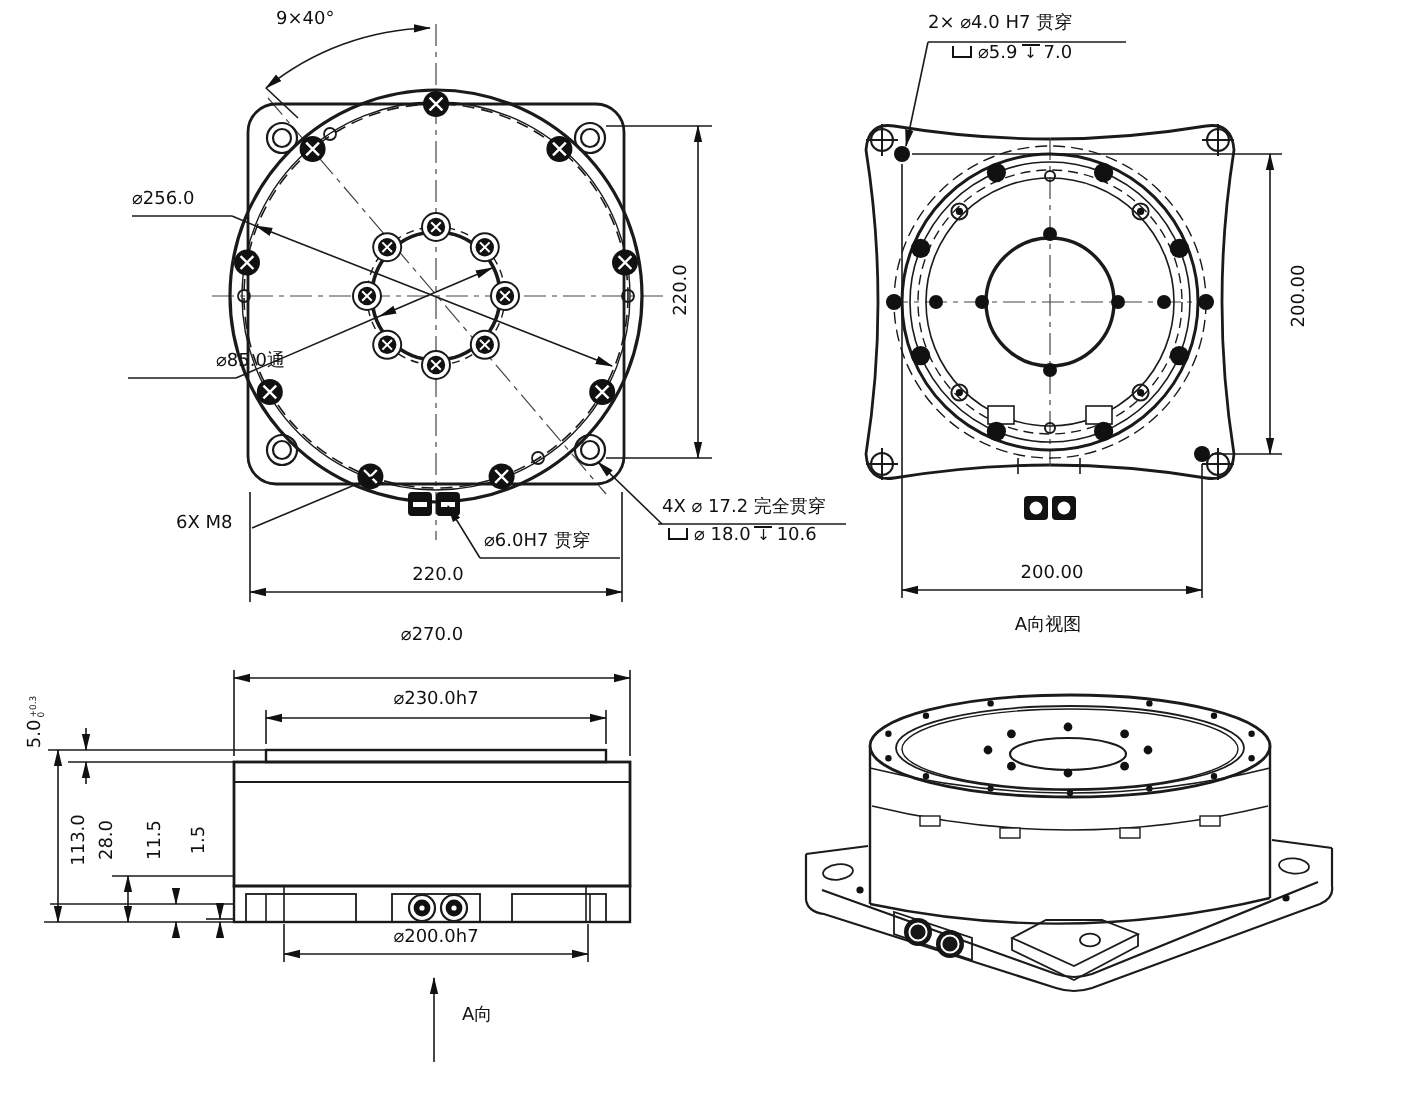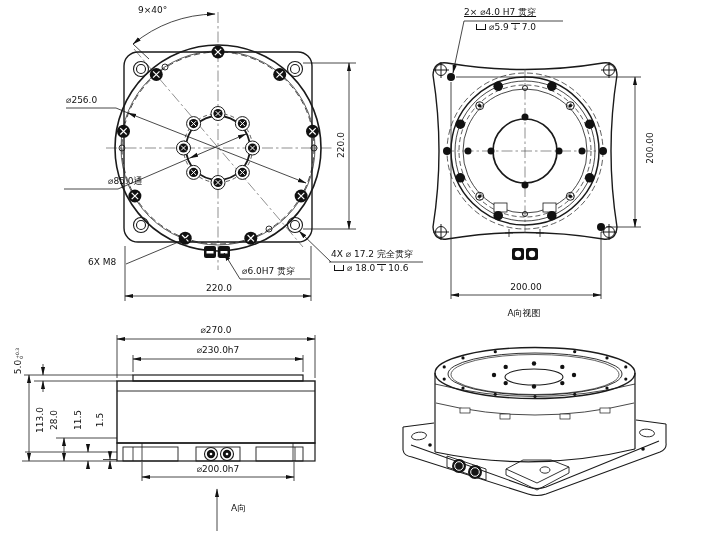--- a/index.html
+++ b/index.html
@@ -407,29 +407,29 @@
 <div class="lbl" style="left:64px;top:176px;margin-left:44px;">⌀85.0通</div>
 <div class="lbl" style="left:88px;top:257px;">6X M8</div>
 <div class="lbl" style="left:242px;top:266px;">⌀6.0H7 贯穿</div>
 <div class="lbl" style="left:331px;top:249px;">4X ⌀ 17.2 完全贯穿</div>
 <div class="lbl" style="left:334px;top:263px;">
   <span class="cb"></span><span>⌀ 18.0</span><span class="dp">↓</span><span>10.6</span>
 </div>
 <div class="lbl ctr" style="left:219px;top:283px;">220.0</div>
 <div class="vlabel" style="left:341px;top:145px;">220.0</div>
 
-<div class="lbl" style="left:464px;top:7px;text-decoration:underline;">2× ⌀4.0 H7 贯穿</div>
+<div class="lbl" style="left:464px;top:7px;">2× ⌀4.0 H7 贯穿</div>
 <div class="lbl" style="left:476px;top:22px;">
   <span class="cb"></span><span>⌀5.9</span><span class="dp">↓</span><span>7.0</span>
 </div>
 <div class="vlabel" style="left:650px;top:148px;">200.00</div>
 <div class="lbl ctr" style="left:526px;top:282px;">200.00</div>
 <div class="lbl ctr" style="left:524px;top:308px;">A向视图</div>
 
-<div class="lbl ctr" style="left:216px;top:325px;text-align:right;">⌀270.0</div>
+<div class="lbl ctr" style="left:216px;top:313px;text-align:right;">⌀270.0</div>
 <div class="lbl ctr" style="left:218px;top:345px;">⌀230.0h7</div>
 <div class="vlabel" style="left:19px;top:361px;">
   <span>5.0</span><span class="tol">
         <span>+0.3</span>
         <span>0</span>
       </span>
 </div>
 <div class="vlabel" style="left:40px;top:420px;">113.0</div>
 <div class="vlabel" style="left:54px;top:420px;">28.0</div>
 <div class="vlabel" style="left:78px;top:420px;">11.5</div>

